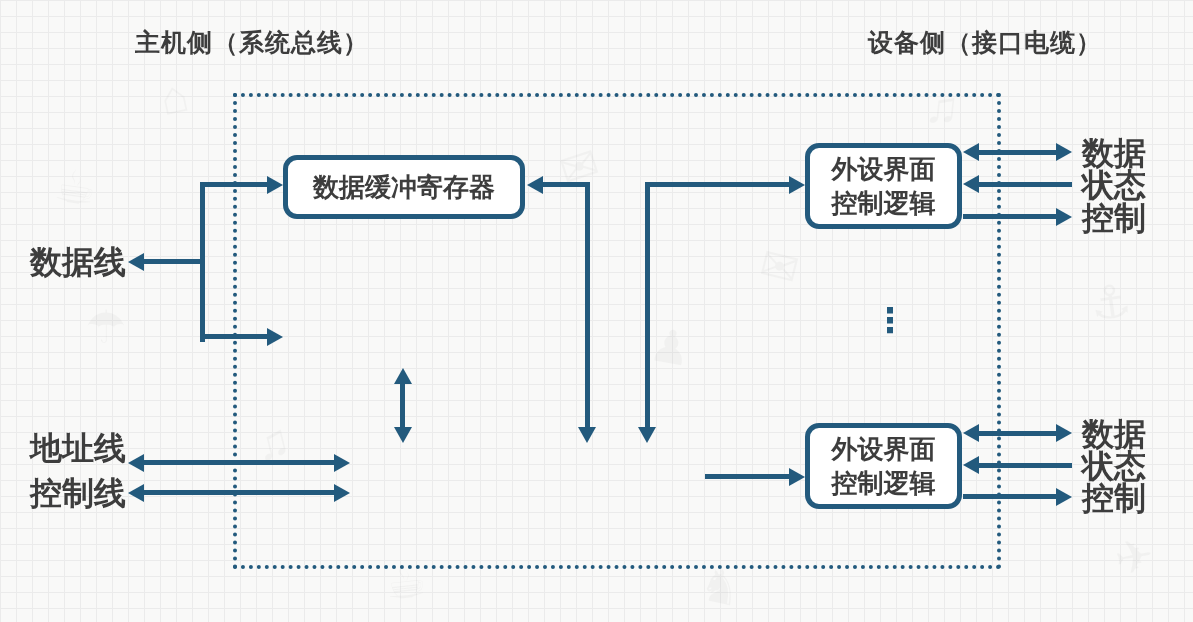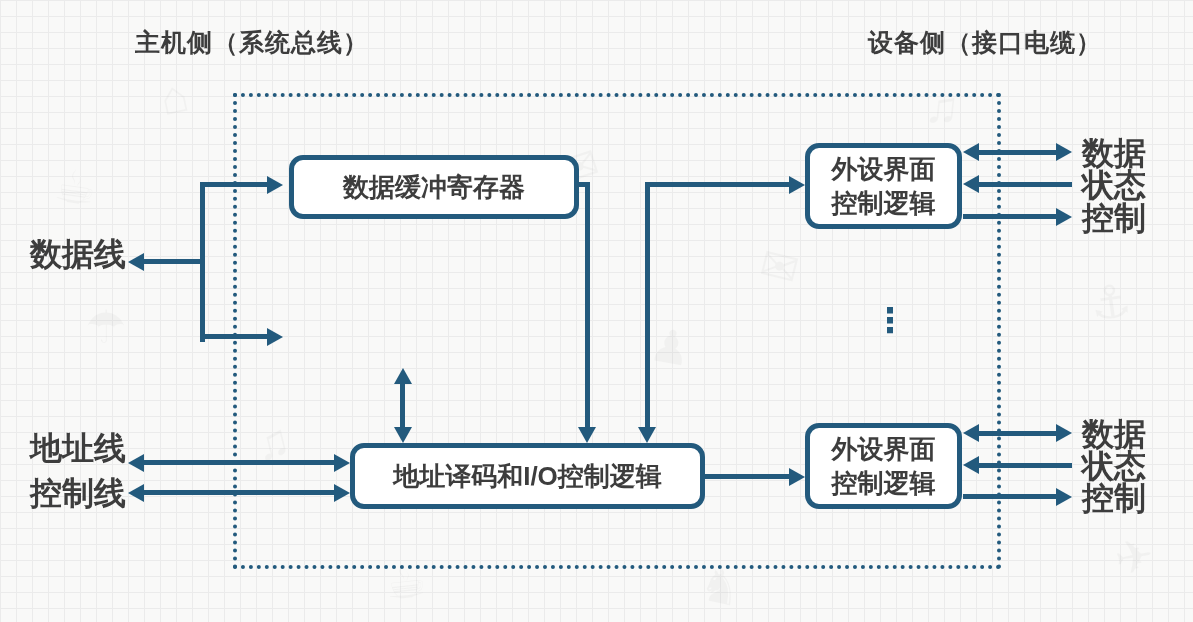--- a/index.html
+++ b/index.html
@@ -72,42 +72,39 @@
       <span class="doodle" style="left: 700px; top: 560px; transform: rotate(12deg);">♞</span>
       <span class="doodle" style="left: 1115px; top: 530px; transform: rotate(-10deg);">✈</span>
       <span class="doodle" style="left: 255px; top: 415px; transform: rotate(-14deg);">♫</span>
     </div>
 
   <div class="hdr" style="left:135px;top:26px;">主机侧（系统总线）</div>
   <div class="hdr" style="left:868px;top:26px;">设备侧（接口电缆）</div>
 
   <div class="dashed-box"></div>
 
-  <div class="node" style="left:283px;top:155px;width:290px;height:64px;margin-left:6px;">
+  <div class="node" style="left:283px;top:155px;width:242px;height:64px;">
     <span>数据缓冲寄存器</span>
   </div>
 
 
-  <div class="node" style="left:350px;top:443px;width:355px;height:66px;">
-    <span>地址译码和I/O控制逻辑</span>
-  </div>
 
   <div class="node" style="left:805px;top:143px;width:157px;height:86px;">
     <span>外设界面</span>
     <span>控制逻辑</span>
   </div>
 
   <div class="node" style="left:805px;top:423px;width:157px;height:86px;">
     <span>外设界面</span>
     <span>控制逻辑</span>
   </div>
 
   <div class="ellipsis">⋮</div>
 
-  <div class="lbl" style="left:30px;top:239px;">数据线</div>
+  <div class="lbl" style="left:30px;top:247px;">数据线</div>
   <div class="lbl" style="left:30px;top:433px;">地址线</div>
   <div class="lbl" style="left:30px;top:478px;">控制线</div>
 
   <div class="lbl" style="left:1082px;top:138px;">数据</div>
   <div class="lbl" style="left:1082px;top:170px;">状态</div>
   <div class="lbl" style="left:1082px;top:203px;">控制</div>
 
   <div class="lbl" style="left:1082px;top:419px;">数据</div>
   <div class="lbl" style="left:1082px;top:451px;">状态</div>
   <div class="lbl" style="left:1082px;top:483px;">控制</div>

